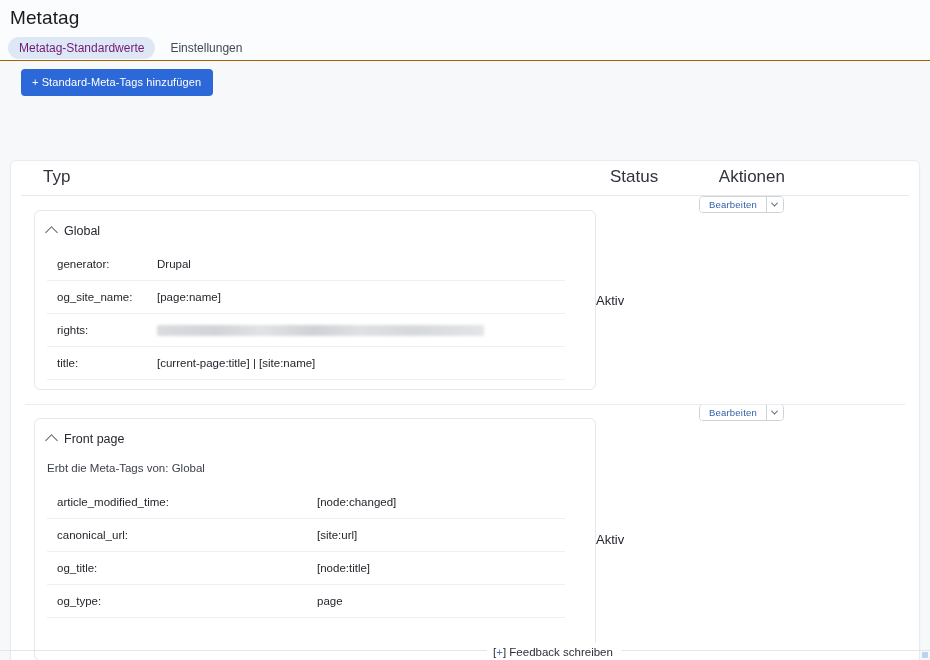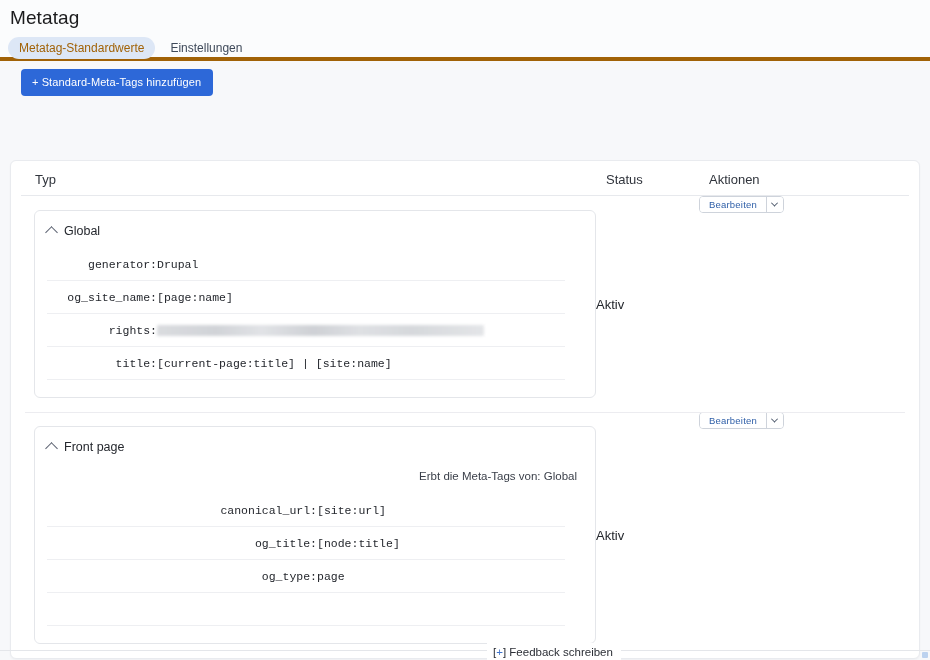--- a/index.html
+++ b/index.html
@@ -8,21 +8,21 @@
     width: 930px; height: 660px;
     overflow: hidden;
     background: #ffffff;
     font-family: "Liberation Sans", "DejaVu Sans", sans-serif;
     -webkit-font-smoothing: antialiased;
   }
 
   
   .page-head {
     background: #fbfcfd;
-    border-bottom: 4px solid #a16207;
+    border-bottom: 1px solid #a16207;
     padding: 0 0 0 0;
     height: 61px;
     position: relative;
   }
   .page-title {
     font-size: 19px;
     font-weight: 400;
     color: #1b1b1d;
     letter-spacing: .1px;
     padding: 7px 0 0 10px;
@@ -38,21 +38,21 @@
     font-size: 12px;
     color: #3f4a5a;
     padding: 4px 11px;
     border-radius: 12px;
     line-height: 14px;
     cursor: pointer;
     white-space: nowrap;
   }
   .tab.active {
     background: #dde7f6;
-    color: #a16207;
+    color: #701a75;
   }
 
   
   .page-body {
     background: #f7f8fa;
     height: 599px;
     position: relative;
     overflow: hidden;
   }
 
@@ -86,23 +86,24 @@
 
   .thead {
     display: flex;
     align-items: flex-end;
     height: 35px;
     padding: 0 14px 0 14px;
     border-bottom: 1px solid #e7e9ed;
     margin: 0 10px;
   }
   .th {
-    font-size: 13px;
+    font-size: 17px;
     color: #30343c;
     padding-bottom: 8px;
+    margin-left: 8px;
   }
   .th-typ      { width: 571px; }
   .th-status   { width: 103px; }
   .th-aktionen { width: 180px; }
 
   
   .group-row {
     display: flex;
     align-items: stretch;
     position: relative;
@@ -115,21 +116,20 @@
   }
   .col-typ     { width: 585px; padding: 14px 0 14px 23px; }
   .col-status  { width: 103px; display: flex; align-items: center; }
   .col-actions { flex: 1;      display: flex; align-items: flex-start; }
 
   .inner-box {
     border: 1px solid #e4e6ea;
     border-radius: 6px;
     background: #fff;
     padding: 11px 18px 9px 0;
-    text-align: right;
   }
 
   .group-title {
     display: flex;
     align-items: center;
     gap: 8px;
     font-size: 12.5px;
     color: #25282e;
     padding: 2px 0 0 12px;
     cursor: pointer;
@@ -142,21 +142,21 @@
     transform: rotate(45deg);
     margin-top: 3px;
   }
 
   .inherit-note {
     font-size: 11.5px;
     color: #3a3f49;
     padding: 16px 0 2px 12px;
   }
 
-  .tag-table { margin: 10px 12px 8px 12px; font-family: Liberation Mono, monospace; }
+  .tag-table { margin: 10px 12px 0 12px; }
   .tag-row {
     display: flex;
     align-items: center;
     min-height: 33px;
     border-bottom: 1px solid #eeeff2;
     font-size: 11.5px;
     color: #23262c;
   }
   .tag-row:last-child { border-bottom: 1px solid #eeeff2; }
   .tag-key   { width: 110px; padding-left: 10px; color: #24272d; }
@@ -327,20 +327,24 @@
 
           <div class="group-title">
             <span class="chev-up"></span>
             <span>Front page</span>
           </div>
 
           <div class="inherit-note">Erbt die Meta-Tags von: Global</div>
 
           <div class="tag-table">
 
+            <div class="tag-row">
+              <div class="tag-key">article_modified_time:</div>
+              <div class="tag-val">[node:changed]</div>
+            </div>
 
             <div class="tag-row">
               <div class="tag-key">canonical_url:</div>
               <div class="tag-val">[site:url]</div>
             </div>
 
             <div class="tag-row">
               <div class="tag-key">og_title:</div>
               <div class="tag-val">[node:title]</div>
             </div>

